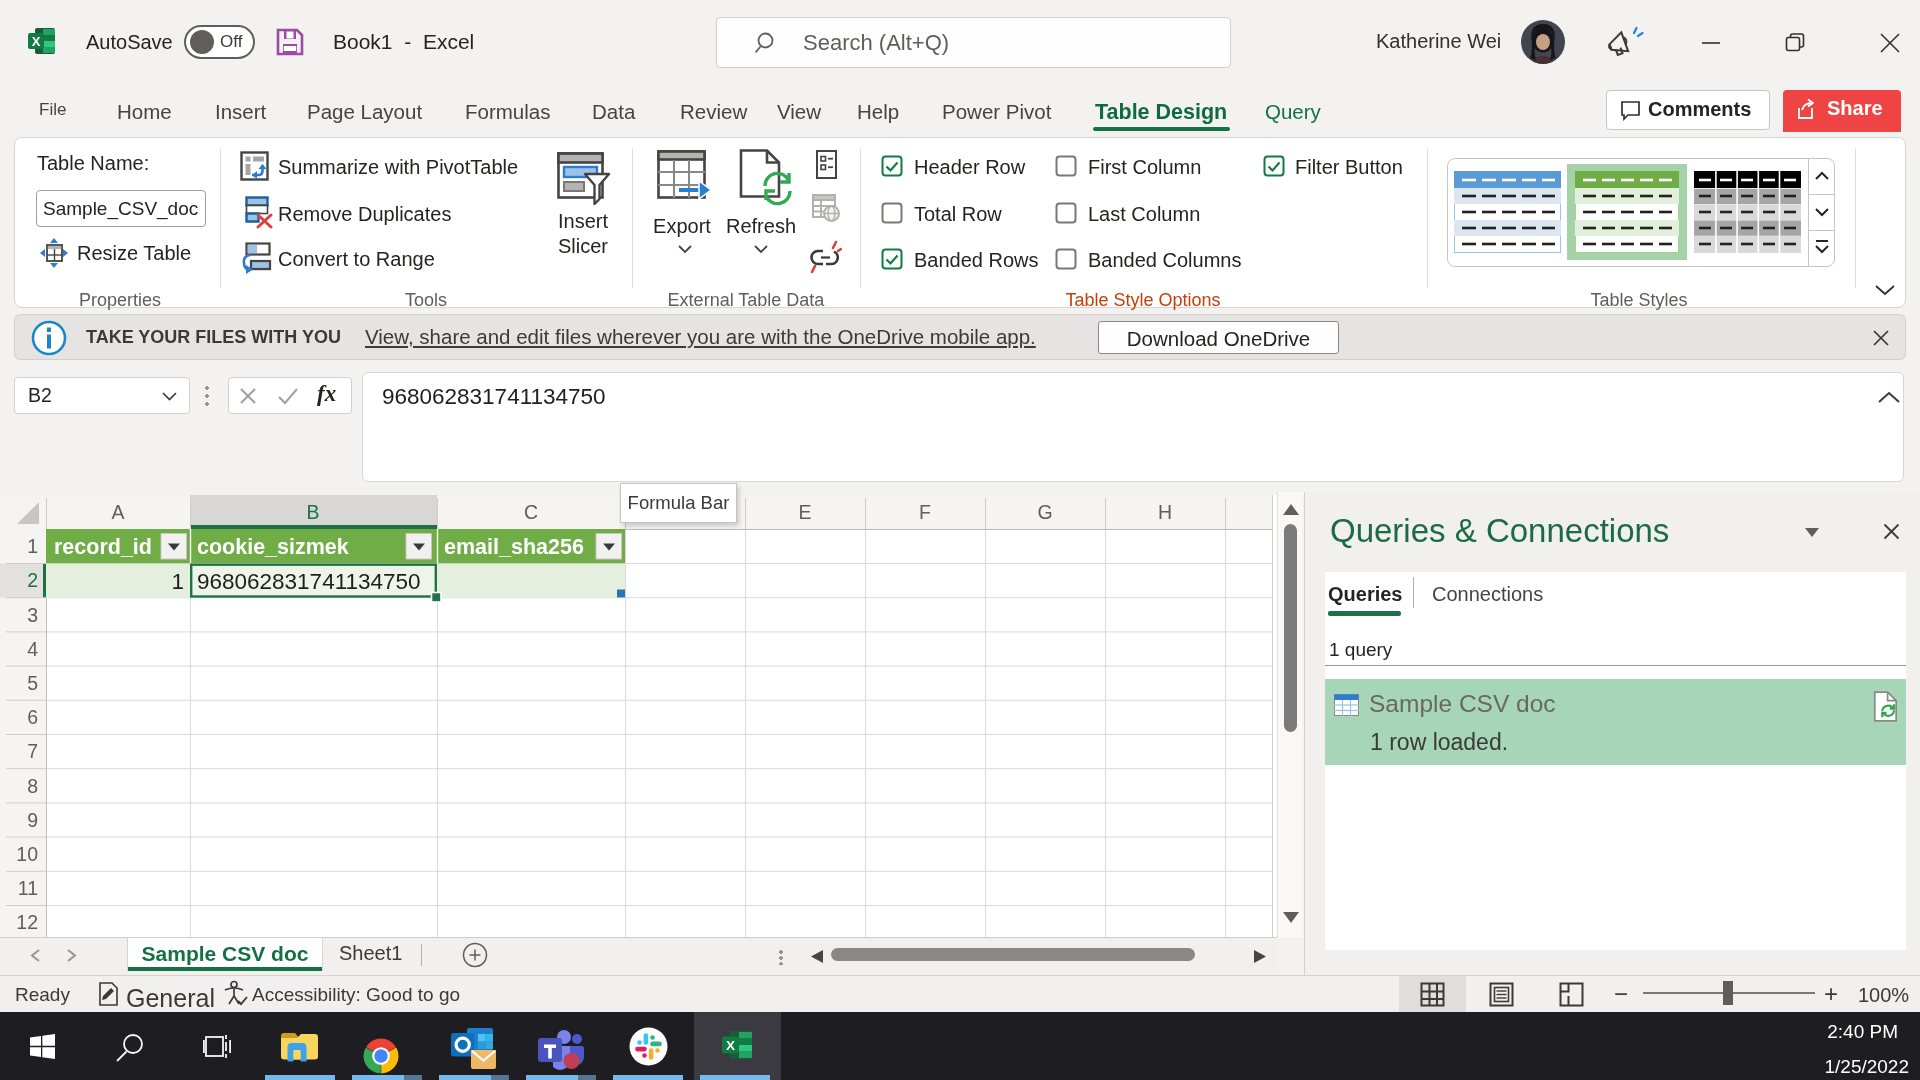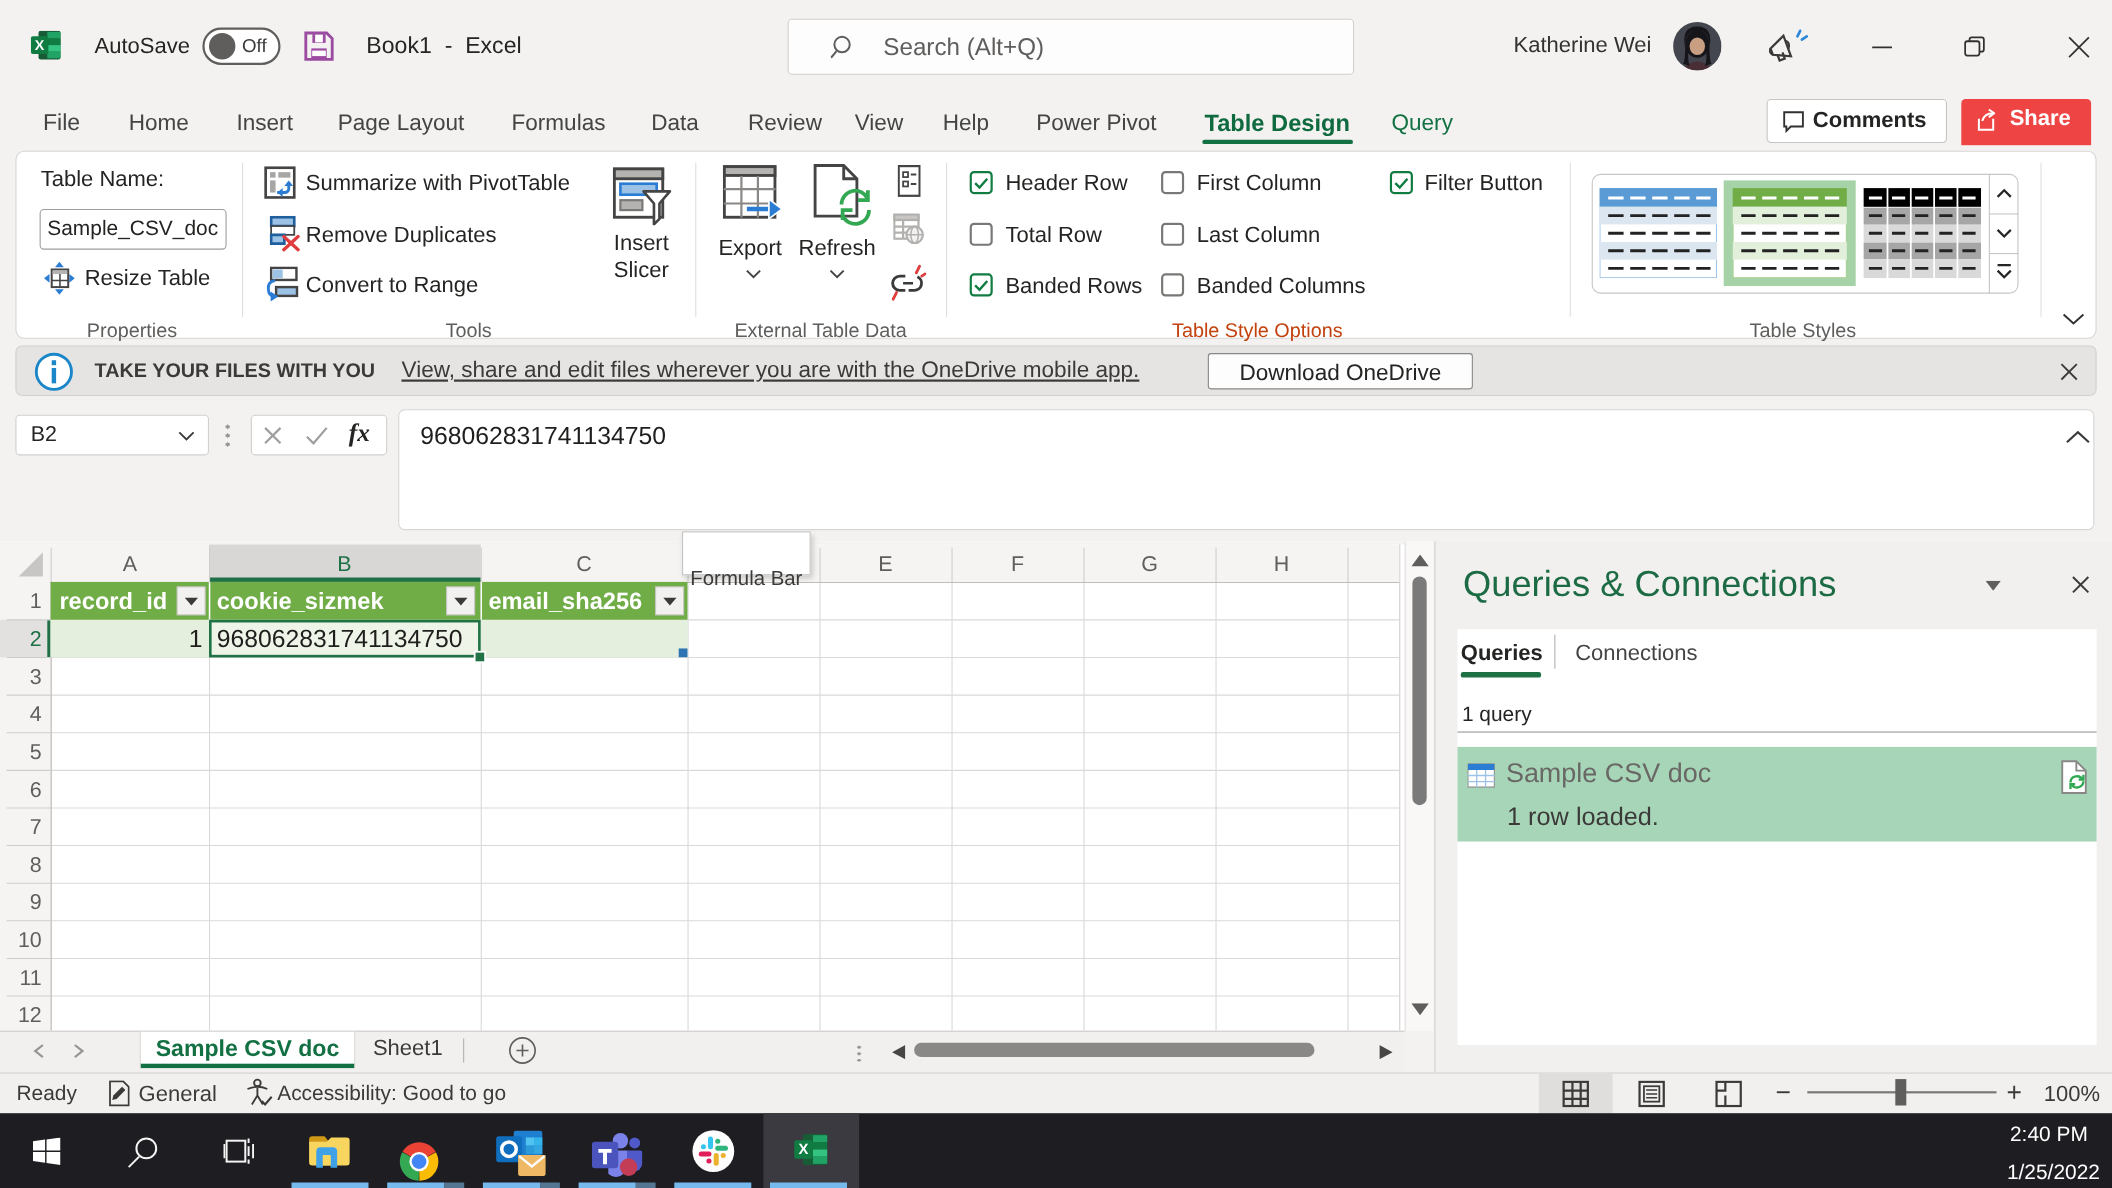--- a/index.html
+++ b/index.html
@@ -86,21 +86,21 @@
       <rect x="2.5" y="5.5" width="13" height="13" rx="2" fill="none" stroke="#323130" stroke-width="1.6"></rect>
       <path d="M6.5 5.5 v-1.5 a2 2 0 0 1 2 -2 h9 a2 2 0 0 1 2 2 v9 a2 2 0 0 1 -2 2 h-1.5" fill="none" stroke="#323130" stroke-width="1.6"></path>
     </svg>
     <svg class="abs" style="left:1879px;top:32px;" width="22" height="22" viewBox="0 0 22 22">
       <line x1="2" y1="2" x2="20" y2="20" stroke="#323130" stroke-width="1.6"></line>
       <line x1="20" y1="2" x2="2" y2="20" stroke="#323130" stroke-width="1.6"></line>
     </svg>
   </div>
 
   <div class="abs" id="tabrow" style="left:0;top:90px;width:1920px;height:42px;background:#f3f2f1;">
-    <div class="abs txt" style="left:39px;top:10px;font-size:21px;color:#444;">File</div>
+    <div class="abs txt" style="left:39px;top:10px;font-size:17px;color:#444;">File</div>
     <div class="abs txt" style="left:117px;top:10px;font-size:20.5px;color:#444;">Home</div>
     <div class="abs txt" style="left:215px;top:10px;font-size:20.5px;color:#444;">Insert</div>
     <div class="abs txt" style="left:307px;top:10px;font-size:20.5px;color:#444;">Page Layout</div>
     <div class="abs txt" style="left:465px;top:10px;font-size:20.5px;color:#444;">Formulas</div>
     <div class="abs txt" style="left:592px;top:10px;font-size:20.5px;color:#444;">Data</div>
     <div class="abs txt" style="left:680px;top:10px;font-size:20.5px;color:#444;">Review</div>
     <div class="abs txt" style="left:777px;top:10px;font-size:20.5px;color:#444;">View</div>
     <div class="abs txt" style="left:857px;top:10px;font-size:20.5px;color:#444;">Help</div>
     <div class="abs txt" style="left:942px;top:10px;font-size:20.5px;color:#444;">Power Pivot</div>
     <div class="abs txt" style="left:1095px;top:10px;font-size:21.5px;font-weight:bold;color:#0f6a3f;">Table Design</div>
@@ -608,21 +608,21 @@
     <svg class="abs" style="left:5px;top:12px;" width="16" height="11" viewBox="0 0 16 11">
         <polygon points="8,0 16,11 0,11" fill="#605e5c"></polygon>
       </svg>
     <svg class="abs" style="left:5px;top:420px;" width="16" height="11" viewBox="0 0 16 11">
         <polygon points="0,0 16,0 8,11" fill="#605e5c"></polygon>
       </svg>
     <div class="abs" style="left:6px;top:32px;width:13px;height:208px;background:#7a7a7a;border-radius:7px;"></div>
   </div>
 
   <div class="abs" style="left:620px;top:483px;width:117px;height:40px;background:#fff;border:1px solid #c6c4c2;box-shadow:2px 3px 5px rgba(0,0,0,0.18);z-index:30;">
-    <div class="abs txt" style="left:50%;top:8px;transform:translateX(-50%);font-size:18.5px;color:#3b3a39;margin-top:23px;">Formula Bar</div>
+    <div class="abs txt" style="left:50%;top:8px;transform:translateX(-50%);font-size:18.5px;color:#3b3a39;">Formula Bar</div>
   </div>
 
   <div class="abs" id="panel" style="left:1304px;top:492px;width:660px;height:483px;background:#f1f0ef;border-left:1px solid #d2d0ce;">
     <div class="abs txt" style="left:25px;top:20px;font-size:33px;color:#1d6b44;">Queries &amp; Connections</div>
     <svg class="abs" style="left:500px;top:36px;" width="14" height="9" viewBox="0 0 14 9">
         <polygon points="0,0 14,0 7,9" fill="#605e5c"></polygon>
       </svg>
     <svg class="abs" style="left:578px;top:31px;" width="17" height="17" viewBox="0 0 17 17">
         <line x1="1.5" y1="1.5" x2="15.5" y2="15.5" stroke="#3b3a39" stroke-width="1.8"></line>
         <line x1="15.5" y1="1.5" x2="1.5" y2="15.5" stroke="#3b3a39" stroke-width="1.8"></line>
@@ -690,21 +690,21 @@
         <polygon points="0,0 0,13 12,6.5" fill="#484644"></polygon>
       </svg>
   </div>
 
   <div class="abs" id="statusbar" style="left:0;top:975px;width:1920px;height:37px;background:#f1f0ef;border-top:1px solid #d4d2d0;">
     <div class="abs txt" style="left:15px;top:8px;font-size:19px;color:#3b3a39;">Ready</div>
     <svg class="abs" style="left:99px;top:6px;" width="19" height="24" viewBox="0 0 19 24">
       <path d="M1 1 h12 l5 5 v17 h-17 z" fill="none" stroke="#3b3a39" stroke-width="1.6"></path>
       <path d="M4 14 l8 -8 l3 3 l-8 8 l-4 1 z" fill="#3b3a39"></path>
     </svg>
-    <div class="abs txt" style="left:126px;top:8px;font-size:20px;color:#3b3a39;">General</div>
+    <div class="abs txt" style="left:126px;top:8px;font-size:25px;color:#3b3a39;">General</div>
     <svg class="abs" style="left:222px;top:4px;" width="28" height="28" viewBox="0 0 28 28">
       <circle cx="12" cy="4.5" r="3" fill="none" stroke="#3b3a39" stroke-width="1.7"></circle>
       <path d="M3 10 q9 -4 18 0" fill="none" stroke="#3b3a39" stroke-width="1.7"></path>
       <path d="M12 9 v7 m0 0 l-5 8 m5 -8 l5 8" fill="none" stroke="#3b3a39" stroke-width="1.7"></path>
       <path d="M16 21 l3 3 l6 -7" fill="none" stroke="#3b3a39" stroke-width="1.9"></path>
     </svg>
     <div class="abs txt" style="left:252px;top:8px;font-size:19px;color:#3b3a39;">Accessibility: Good to go</div>
 
     <div class="abs" style="left:1399px;top:0;width:67px;height:36px;background:#dfdedd;"></div>
     <svg class="abs" style="left:1420px;top:6px;" width="25" height="25" viewBox="0 0 25 25">

